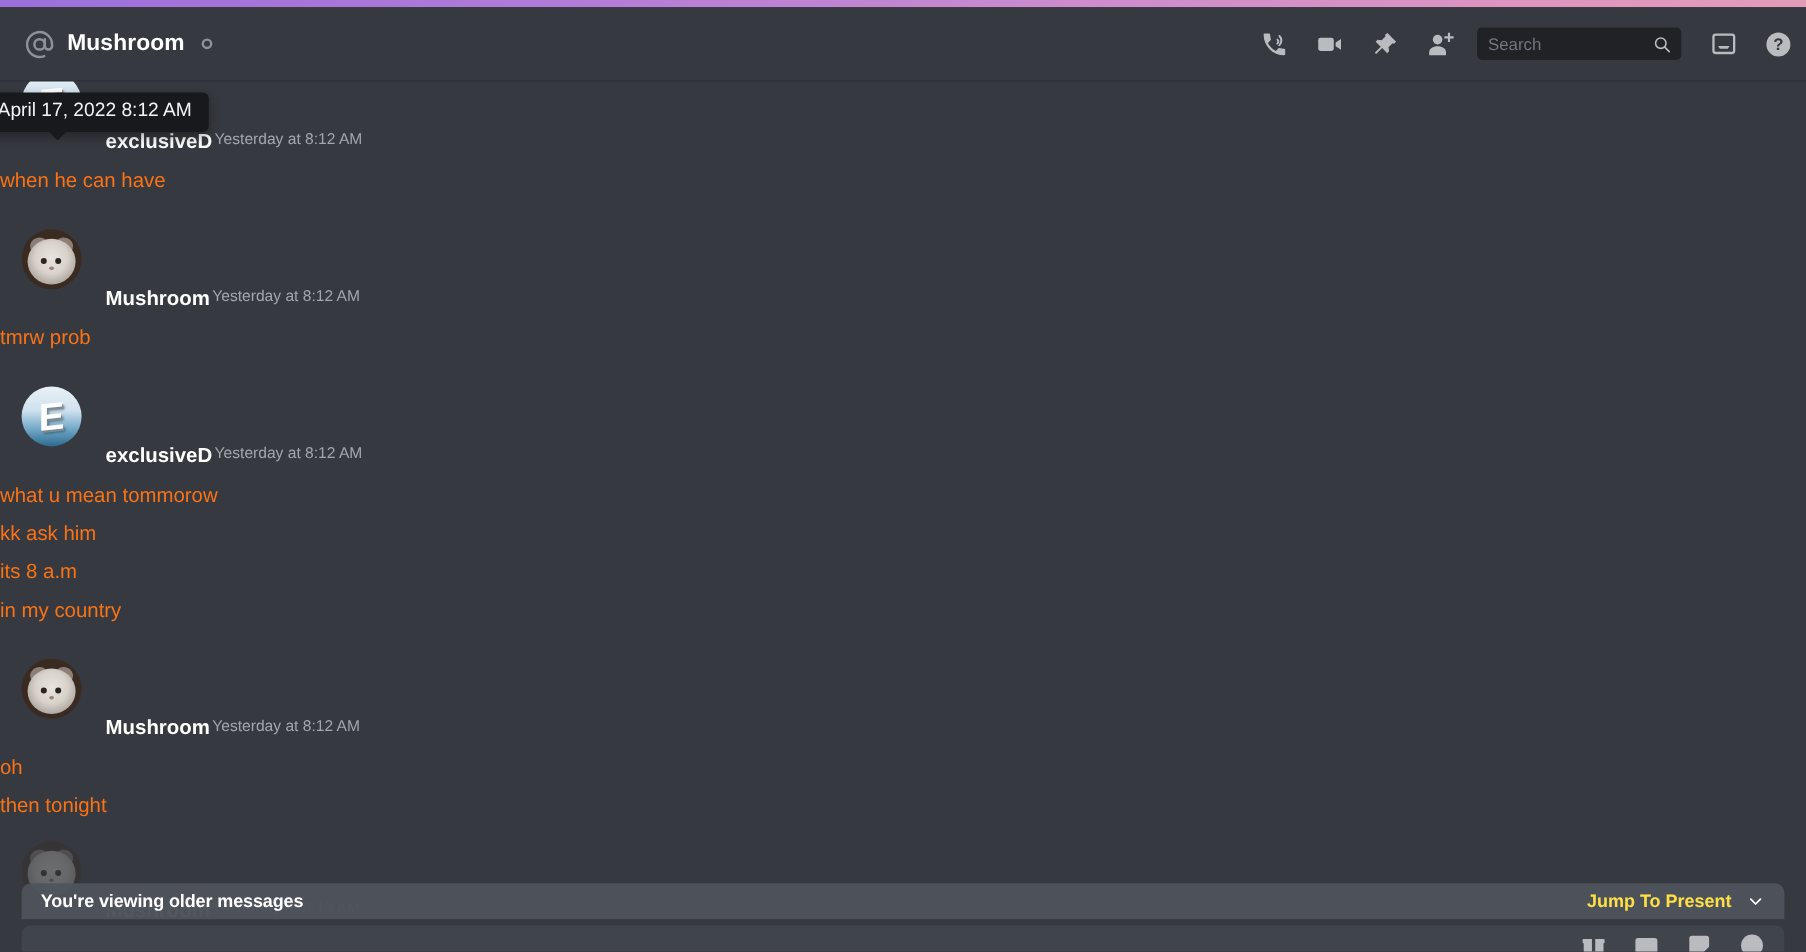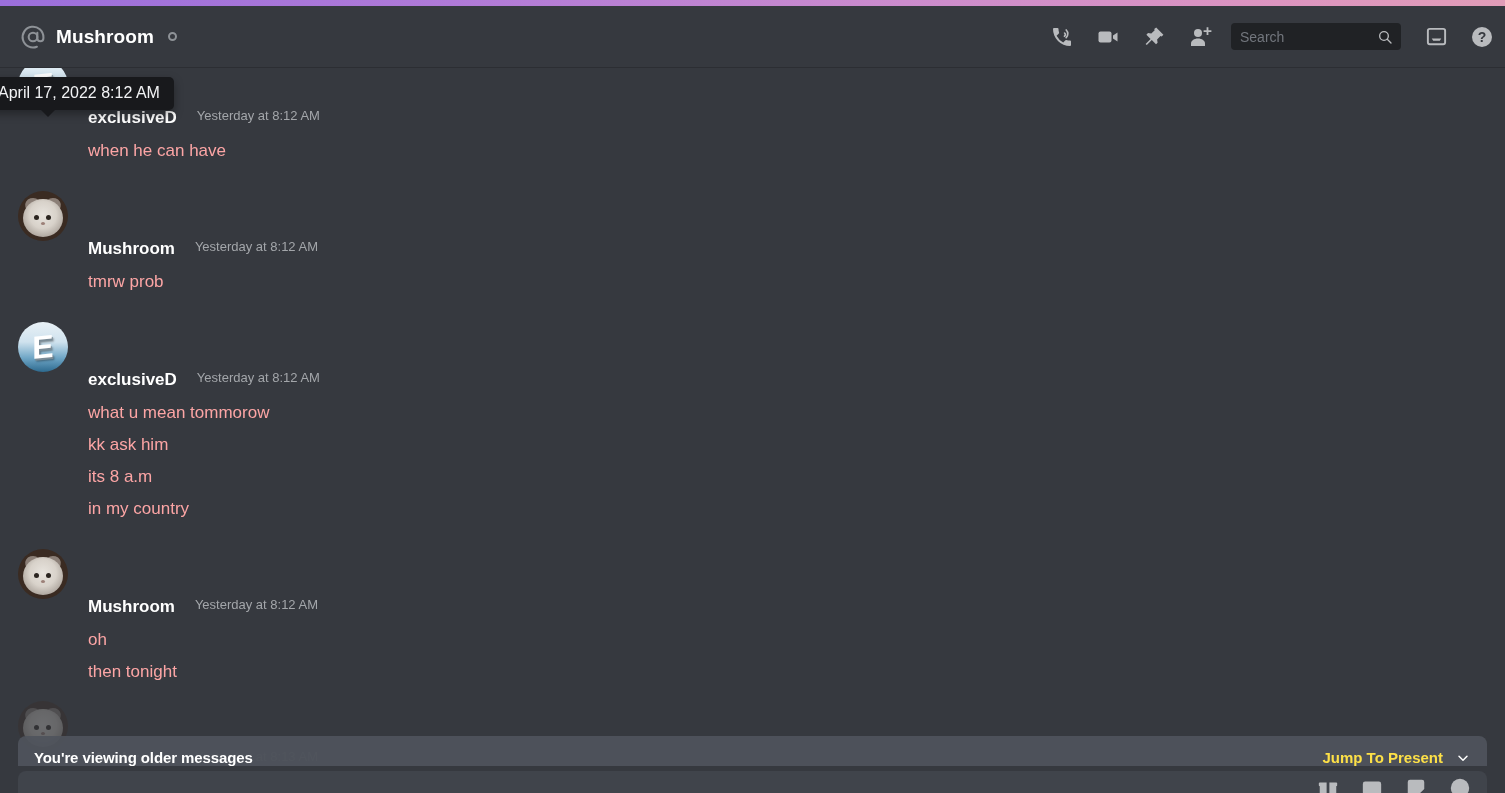--- a/index.html
+++ b/index.html
@@ -101,23 +101,23 @@
     transform:skewY(-6deg);
     text-shadow:1px 2px 0 #7a8b96, 2px 3px 2px rgba(0,0,0,.35);
     line-height:40px;
   }
 
   .msg-head {
     padding-left:88px; display:flex; align-items:flex-start;
     height:27px;
   }
   .author { font-size:17px; font-weight:bold; color:#ffffff; }
-  .timestamp { font-size:13px; color:#a3a6aa; margin-left:20px; white-space:nowrap; }
+  .timestamp { font-size:13px; color:#a3a6aa; margin-left:2px; white-space:nowrap; }
   .line {
-    padding-left:88px; color:#fca5a5; font-size:17px;
+    color:#f97316; font-size:17px;
     line-height:32px; white-space:pre-wrap;
   }
   .group-gap { height:20px; }
 
   
   .tooltip {
     position:absolute; left:-16px; top:77px;
     background:#18191c; color:#f2f3f5;
     font-size:16px; font-weight:normal;
     padding:7px 14px 8px 14px;
@@ -132,21 +132,21 @@
     border-right:8px solid transparent;
     border-top:8px solid #18191c;
   }
 
   
   .older-bar {
     position:absolute; left:18px; bottom:27px;
     width:1469px; height:30px;
     background:rgba(79,84,92,.92);
     border-radius:8px 8px 0 0;
-    display:flex; align-items:flex-end; z-index:30;
+    display:flex; align-items:center; z-index:30;
     padding:0 16px 0 16px;
   }
   .older-text {
     color:#ffffff; font-size:15px; font-weight:bold;
     flex:1; letter-spacing:-.1px;
   }
   .jump-wrap { display:flex; align-items:center; cursor:pointer; }
   .jump-text { color:#fde047; font-size:15px; font-weight:bold; }
   .jump-chev { color:#ffffff; margin-left:12px; display:flex; }
 

